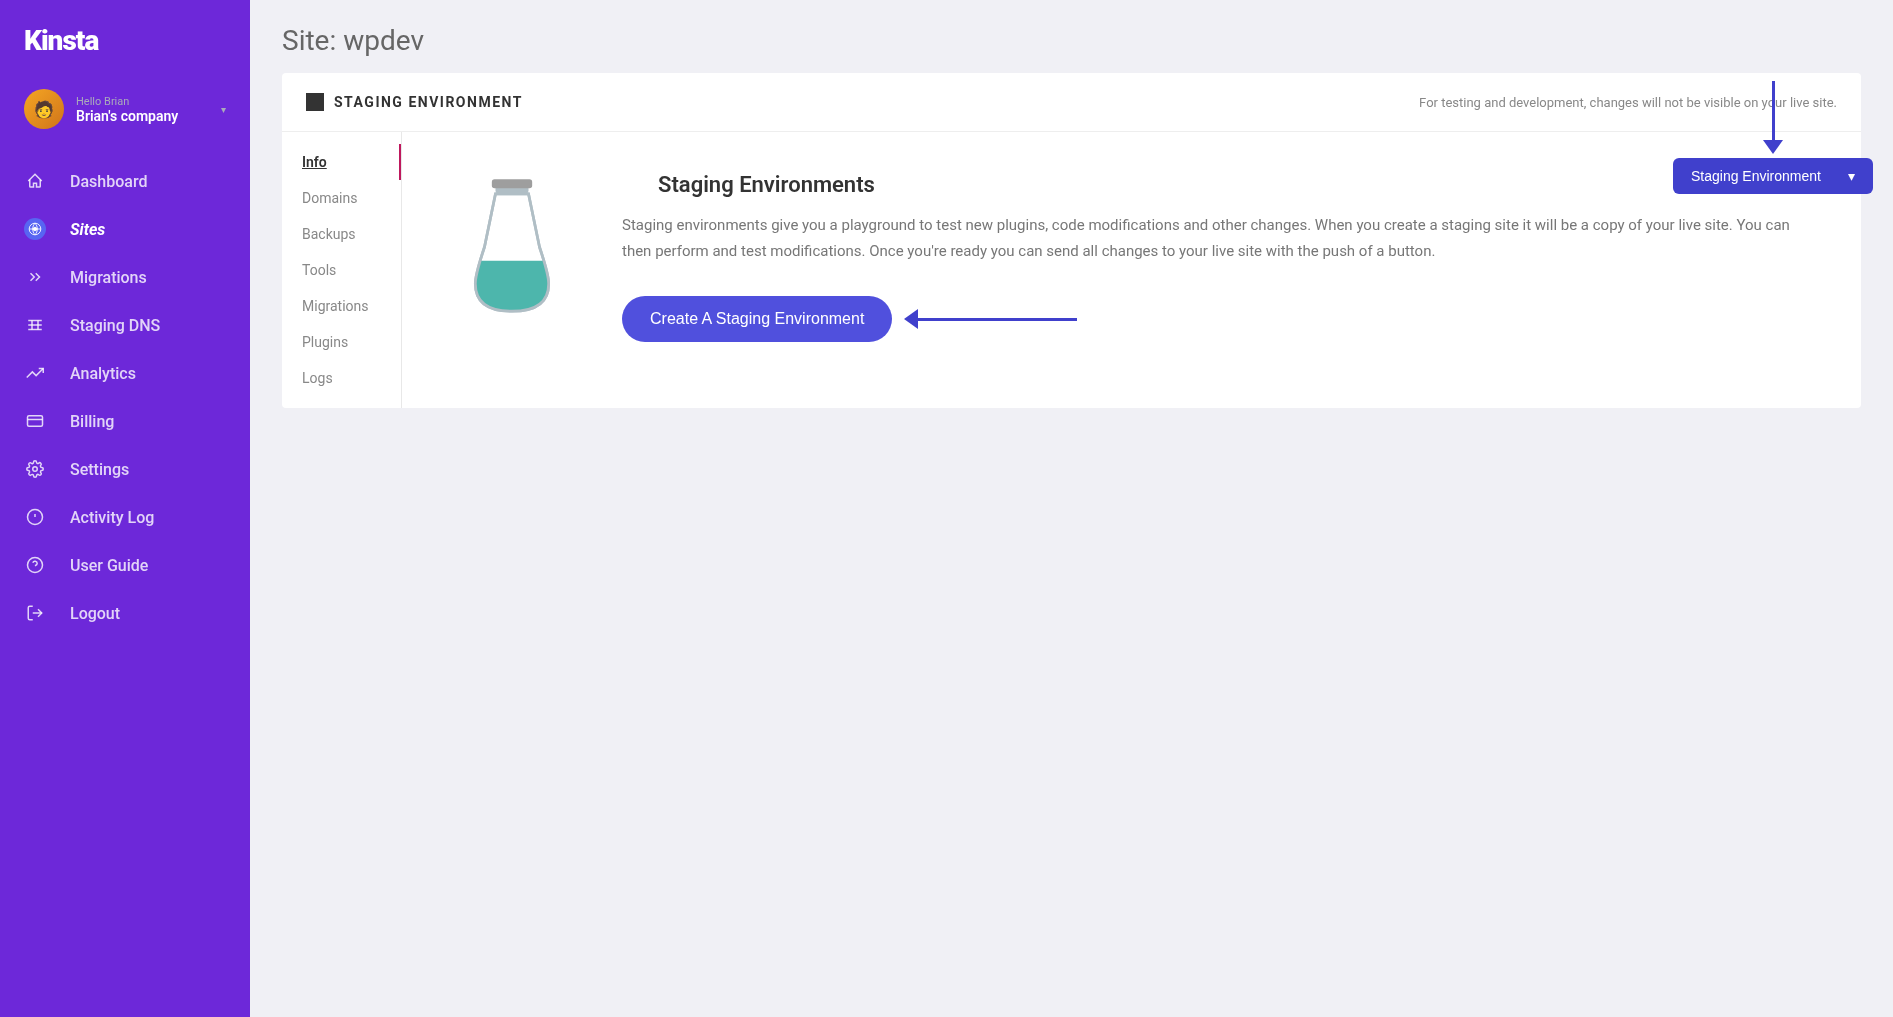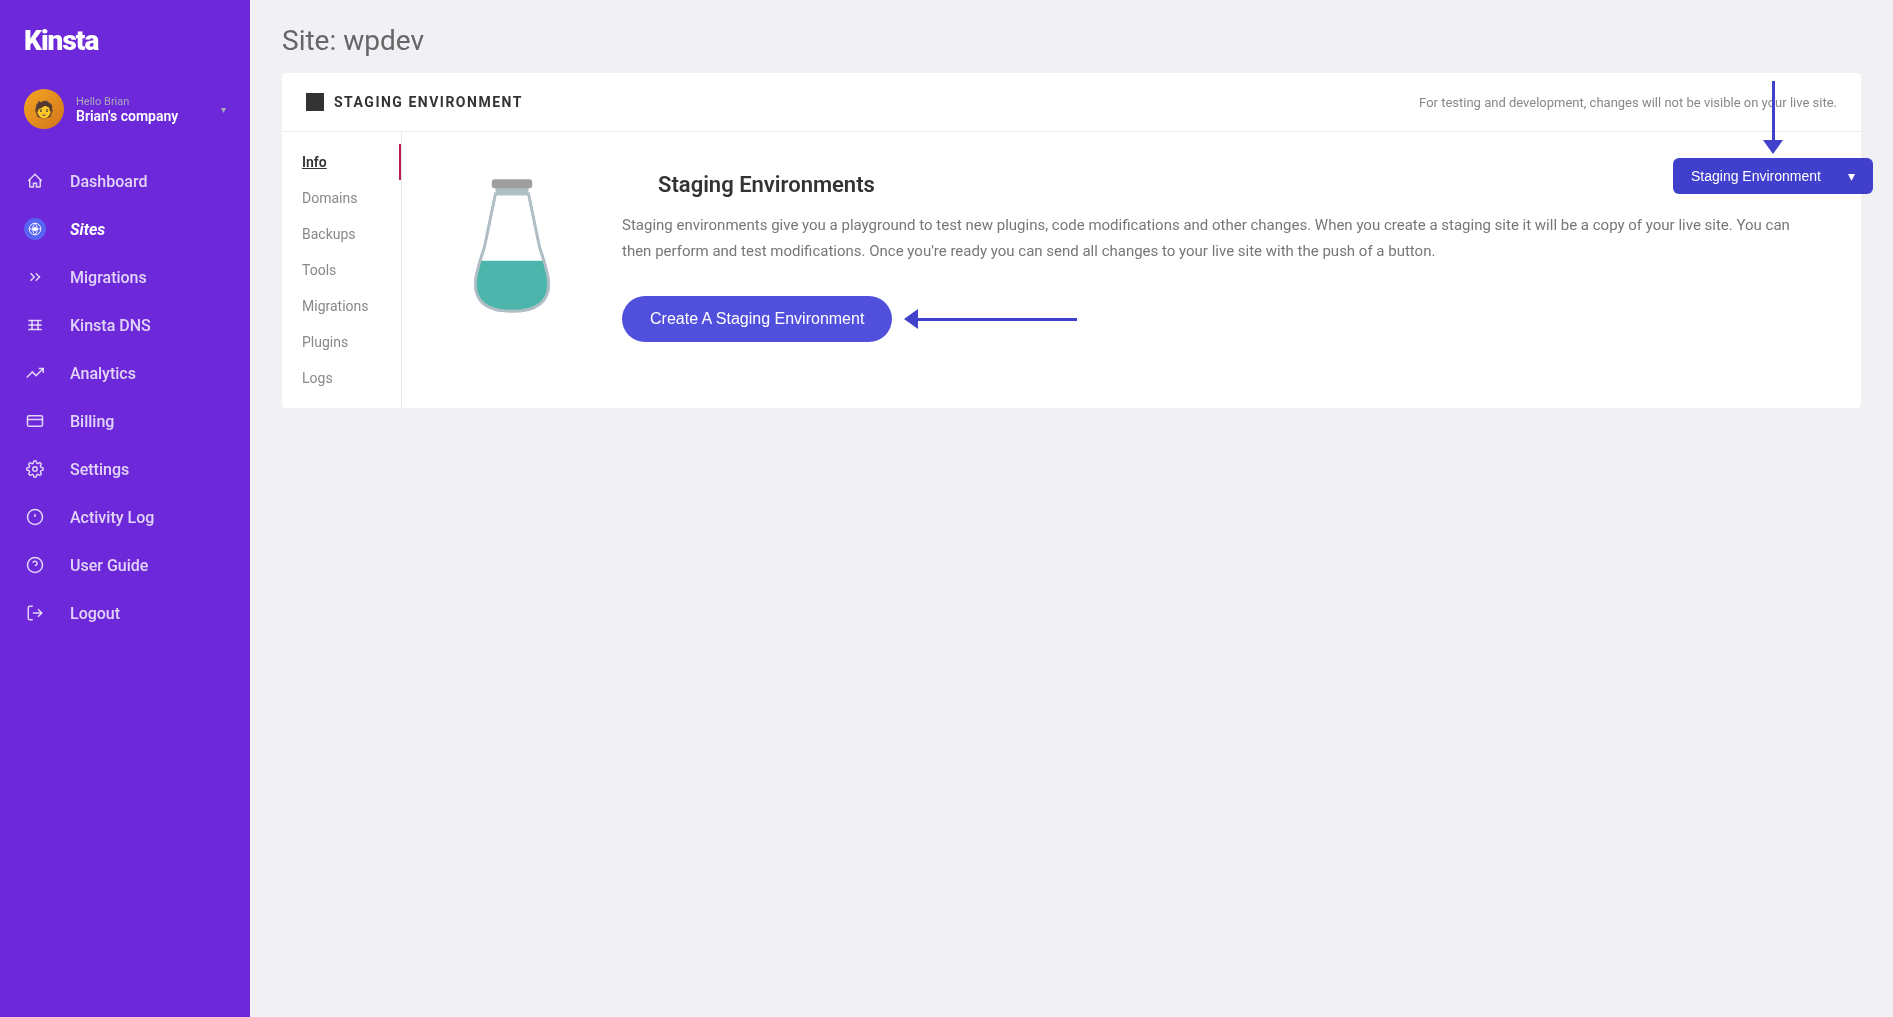--- a/index.html
+++ b/index.html
@@ -333,21 +333,21 @@
       <span>Migrations</span>
     </a>
 
     <a class="sidebar-item">
       <span class="icon">
         <svg viewBox="0 0 24 24" fill="none" stroke="currentColor" stroke-width="2">
             <path d="M3 6h18M3 12h18M3 18h18"></path>
             <path d="M8 6v12M16 6v12"></path>
           </svg>
       </span>
-      <span>Kinsta DNS</span>
+      <span>Staging DNS</span>
     </a>
 
     <a class="sidebar-item">
       <span class="icon">
         <svg viewBox="0 0 24 24" fill="none" stroke="currentColor" stroke-width="2">
             <polyline points="23 6 13.5 15.5 8.5 10.5 1 18"></polyline>
             <polyline points="17 6 23 6 23 12"></polyline>
           </svg>
       </span>
       <span>Analytics</span>

